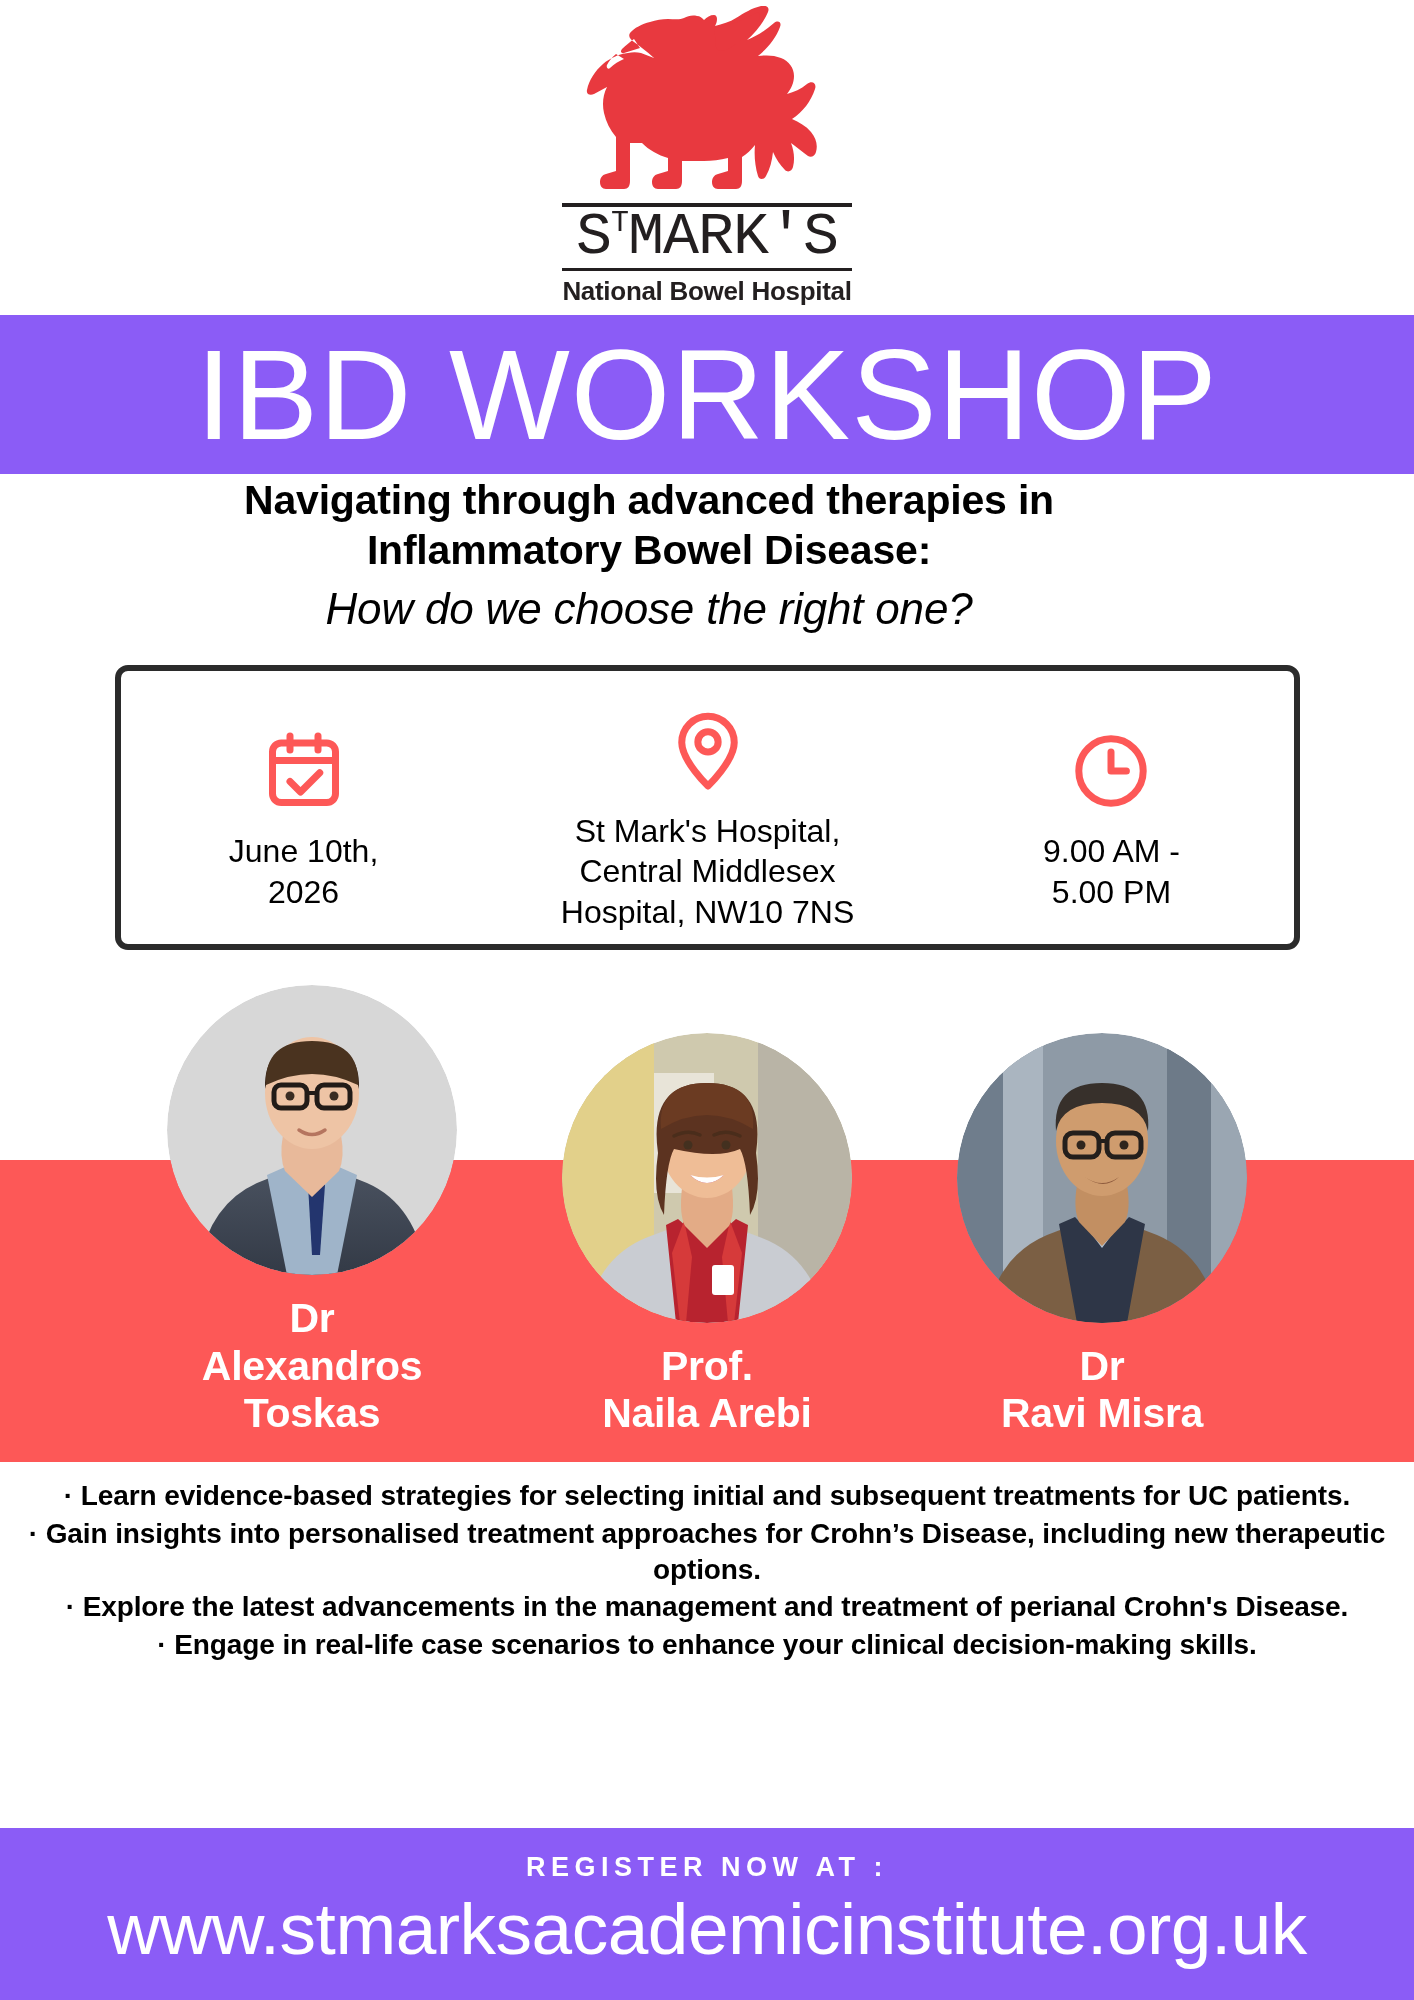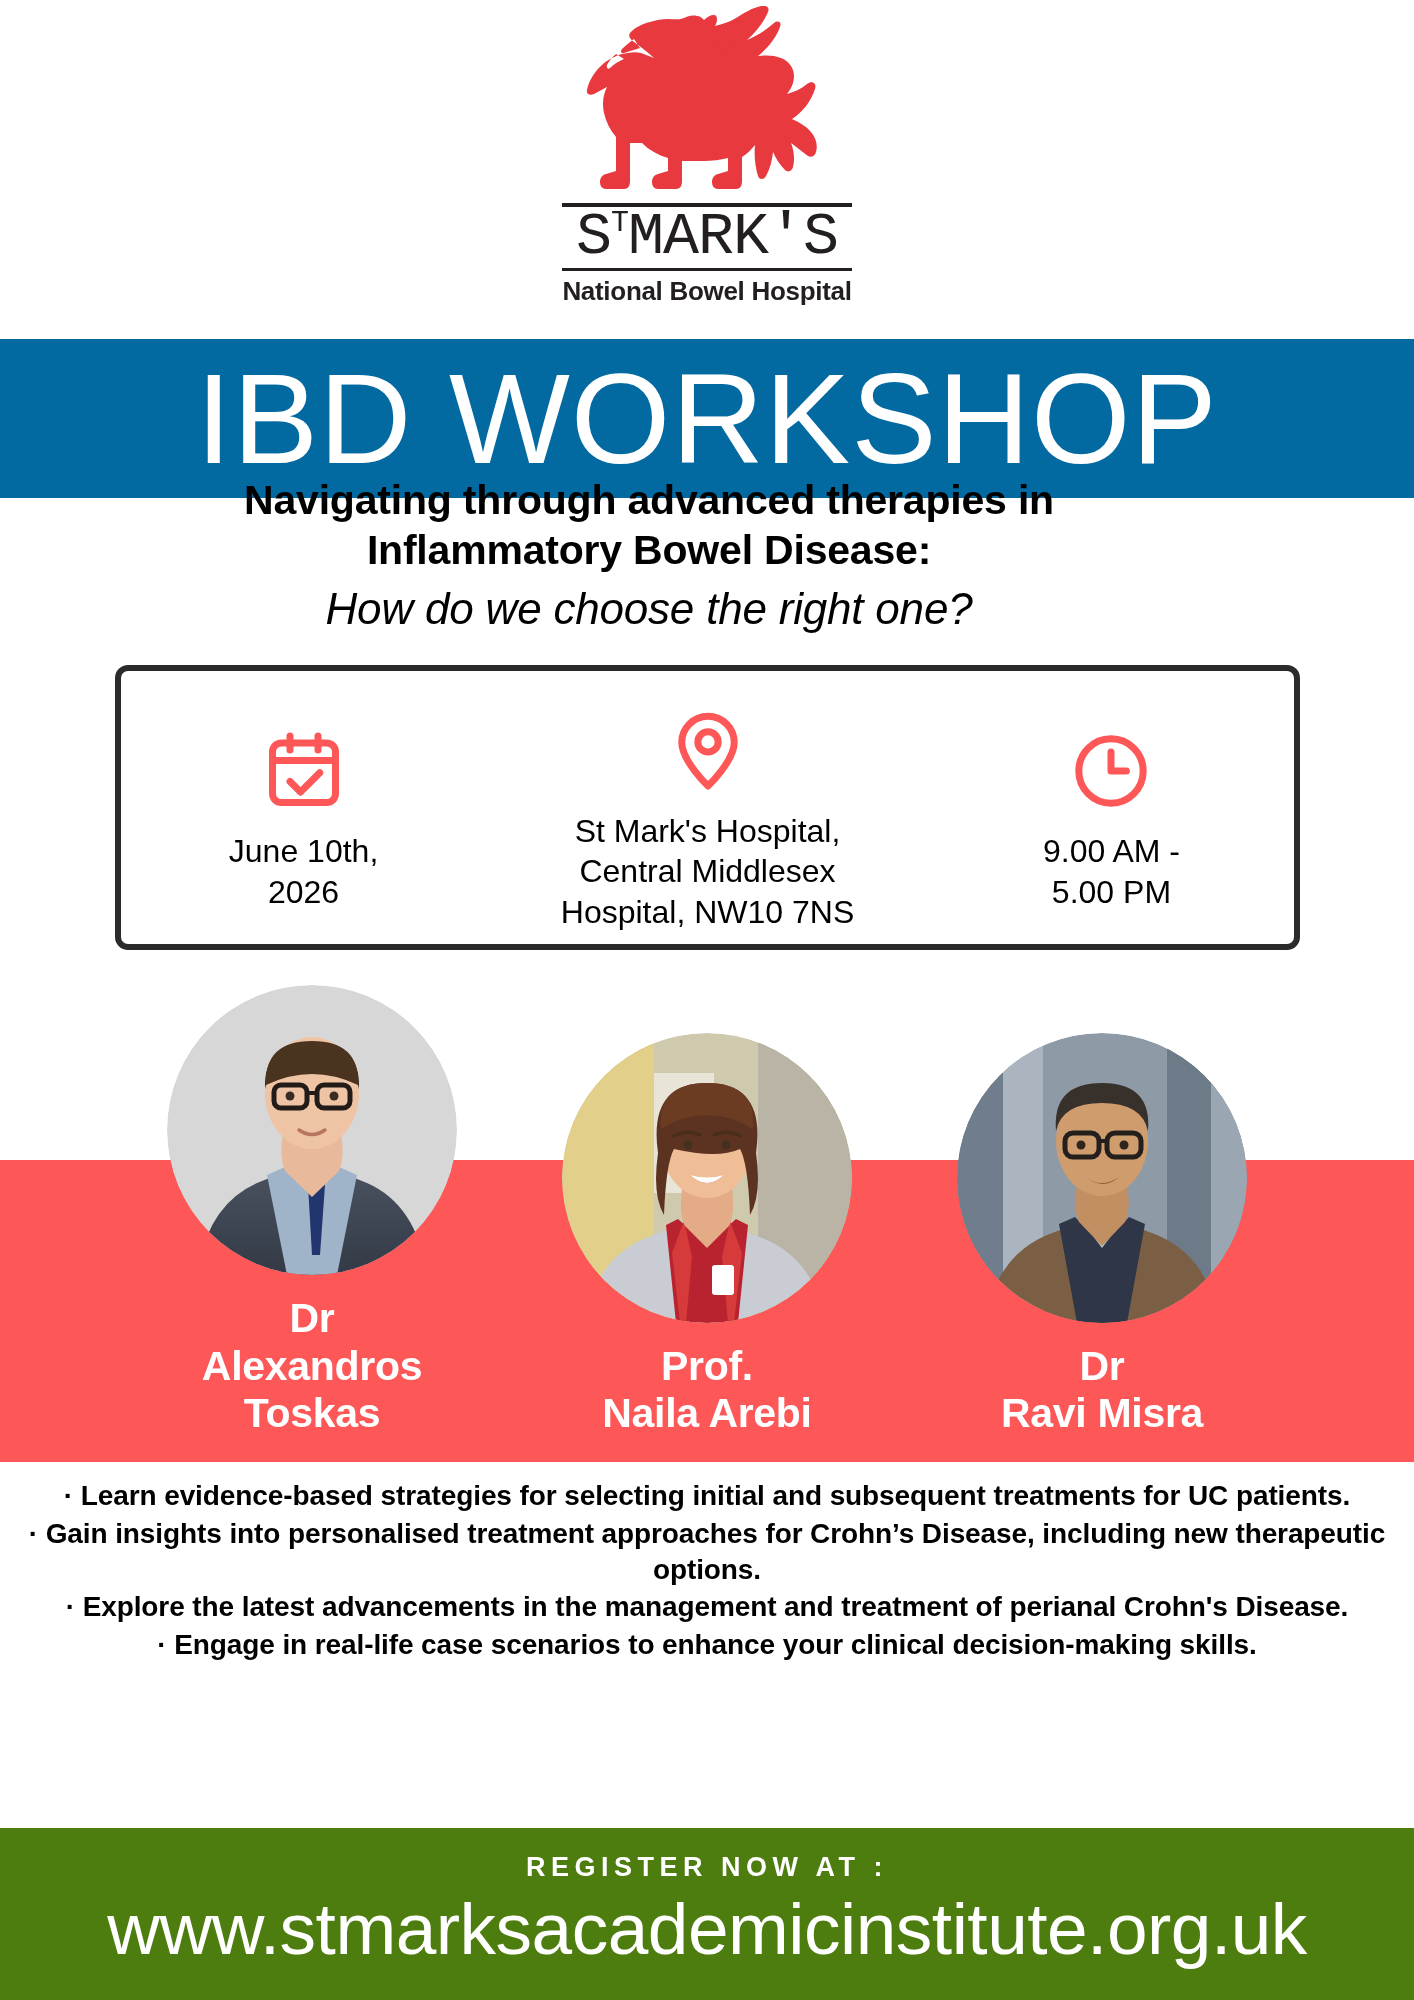--- a/index.html
+++ b/index.html
@@ -56,25 +56,24 @@
     letter-spacing: -0.3px;
     margin-top: 5px;
   }
 
   
   .title-banner {
     position: absolute;
     top: 315px; left: 0;
     width: 1414px;
     height: 159px;
-    background: #0369a1;
+    background: #8b5cf6;
     display: flex;
     align-items: center;
     justify-content: center;
-    margin-top: 24px;
   }
   .title-banner h1 {
     color: #ffffff;
     font-family: "Liberation Sans Narrow", "Liberation Sans", sans-serif;
     font-size: 128px;
     font-weight: 400;
     letter-spacing: 1px;
     line-height: 1;
     transform: scaleX(1.0);
     white-space: nowrap;
@@ -195,21 +194,21 @@
     margin-bottom: 2px;
     letter-spacing: -0.1px;
     font-weight: bold;
   }
 
   
   .footer-band {
     position: absolute;
     left: 0; top: 1828px;
     width: 1414px; height: 172px;
-    background: #4d7c0f;
+    background: #8b5cf6;
     display: flex;
     flex-direction: column;
     align-items: center;
     justify-content: flex-start;
     padding-top: 24px;
   }
   .footer-kicker {
     color: #ffffff;
     font-size: 27px;
     font-weight: 700;

